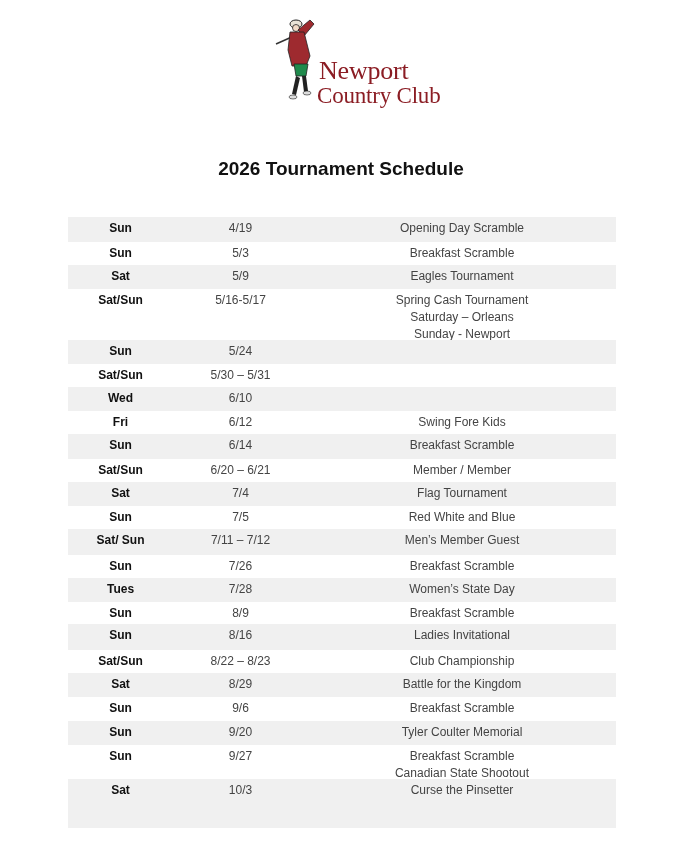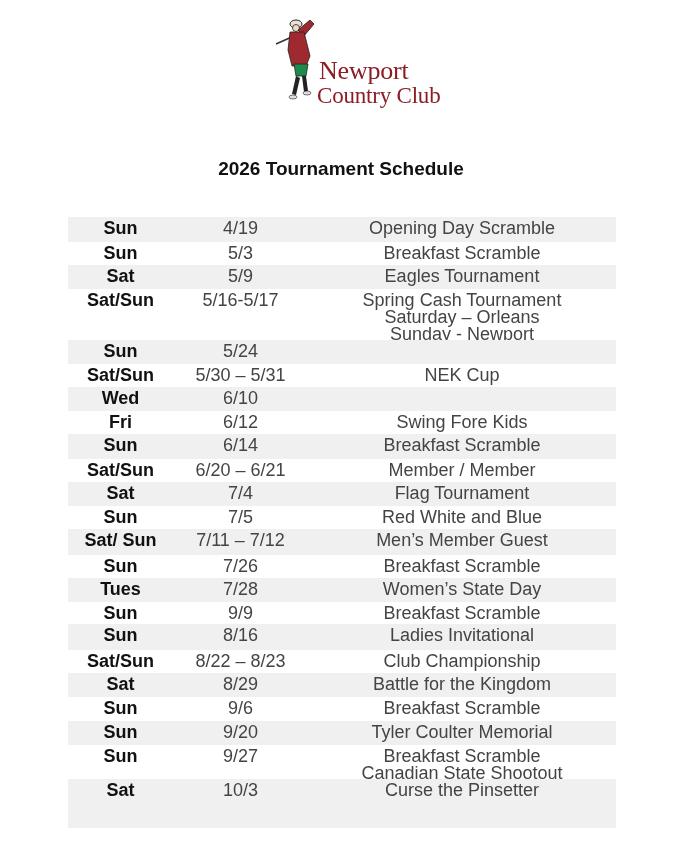--- a/index.html
+++ b/index.html
@@ -7,21 +7,21 @@
          font-family: "Liberation Sans", "DejaVu Sans", sans-serif; color: #222; }
   .logo { position: absolute; left: 272px; top: 16px; width: 180px; height: 100px; }
   .logo svg { position: absolute; left: 0; top: 0; }
   .logo-name { position: absolute; left: 47px; top: 42px; font-family: "Liberation Serif", "DejaVu Serif", serif;
                color: #8b1d24; font-size: 26px; line-height: 26px; white-space: nowrap; letter-spacing: -0.2px; }
   .logo-sub { position: absolute; left: 33px; top: 68px; font-family: "Liberation Serif", "DejaVu Serif", serif;
               color: #8b1d24; font-size: 23px; line-height: 24px; white-space: nowrap; letter-spacing: -0.2px; margin-left: 12px; }
   .title { position: absolute; left: 0; width: 682px; top: 158px; text-align: center;
            font-weight: bold; font-size: 19px; color: #111; }
   .table { position: absolute; left: 68px; top: 217px; width: 548px; }
-  .row { position: relative; width: 100%; box-sizing: border-box; font-size: 18px; line-height: 17px; }
+  .row { position: relative; width: 100%; box-sizing: border-box; font-size: 12px; line-height: 17px; }
   .row.gray { background: #f0f0f0; }
   .cell { position: absolute; top: 3px; text-align: center; }
   .day { left: 0; width: 105px; font-weight: bold; color: #111; }
   .date { left: 105px; width: 135px; color: #444; }
   .event { left: 240px; width: 308px; color: #444; }
   .event div { white-space: nowrap; }
 </style>
 </head>
 <body>
 
@@ -82,23 +82,20 @@
         <div>Sunday - Newport</div>
       </div>
     </div>
     <div class="row gray" style="height: 24px;">
       <div class="cell day">Sun</div>
       <div class="cell date">5/24</div>
     </div>
     <div class="row" style="height: 23px;">
       <div class="cell day">Sat/Sun</div>
       <div class="cell date">5/30 – 5/31</div>
-      <div class="cell event">
-        <div>NEK Cup</div>
-      </div>
     </div>
     <div class="row gray" style="height: 24px;">
       <div class="cell day">Wed</div>
       <div class="cell date">6/10</div>
     </div>
     <div class="row" style="height: 23px;">
       <div class="cell day">Fri</div>
       <div class="cell date">6/12</div>
       <div class="cell event">
         <div>Swing Fore Kids</div>
@@ -148,21 +145,21 @@
     </div>
     <div class="row gray" style="height: 24px; padding-left: 36px;">
       <div class="cell day">Tues</div>
       <div class="cell date">7/28</div>
       <div class="cell event">
         <div>Women’s State Day</div>
       </div>
     </div>
     <div class="row" style="height: 22px;">
       <div class="cell day">Sun</div>
-      <div class="cell date">9/9</div>
+      <div class="cell date">8/9</div>
       <div class="cell event">
         <div>Breakfast Scramble</div>
       </div>
     </div>
     <div class="row gray" style="height: 26px;">
       <div class="cell day">Sun</div>
       <div class="cell date">8/16</div>
       <div class="cell event">
         <div>Ladies Invitational</div>
       </div>

